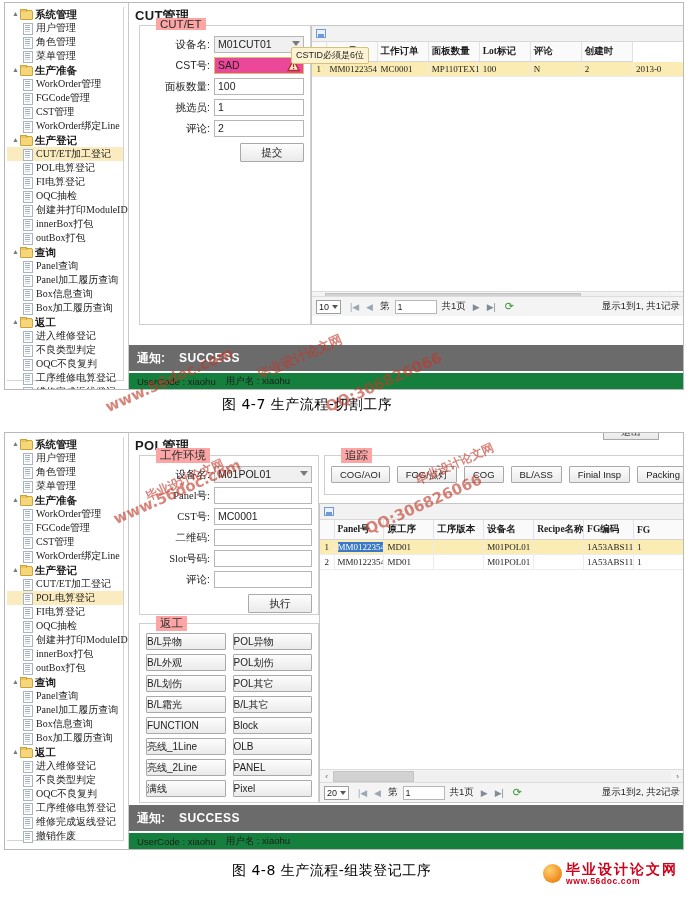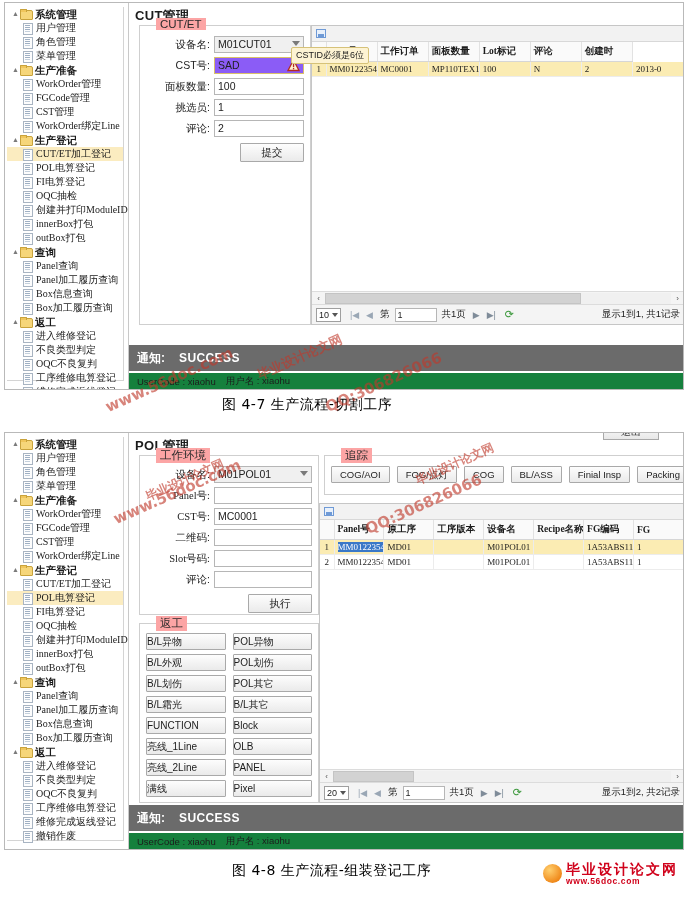--- a/index.html
+++ b/index.html
@@ -74,21 +74,21 @@
 
   .frow { display:flex; align-items:center; margin-bottom:4px; }
   .flabel { width:68px; text-align:right; font-size:10.5px; color:#1d1d1d; padding-right:4px; flex:0 0 auto;}
   .flabel.mono { font-family:"Liberation Serif","DejaVu Serif",serif; }
   .finput {
     flex:1 1 auto; height:17px; border:1px solid #b6b6b6; background:#fff;
     font-size:10.5px; color:#222; padding:0 3px; line-height:15px; position:relative;
     font-family:"Liberation Sans", sans-serif;
   }
   .finput.sel-box { background:#f0f0f0; }
-  .finput.err { background:#8b5cf6; border-color:#d9c06a; }
+  .finput.err { background:#ec4899; border-color:#d9c06a; }
   .caret { position:absolute; right:3px; top:4px; width:0;height:0;
     border-left:4px solid transparent;border-right:4px solid transparent;border-top:5px solid #7a7a7a;}
   .warnicon { position:absolute; right:3px; top:1px; width:13px; height:13px; }
 
   .btn {
     background: linear-gradient(#fdfdfd,#eaeaea);
     border:1px solid #a9a9a9; font-size:10.5px; color:#1c1c1c;
     padding:2px 6px; cursor:pointer; border-radius:1px;
     font-family:"Liberation Sans", sans-serif;
   }
@@ -431,21 +431,21 @@
               </tbody>
             </table>
         </div>
         <div class="hscroll" style="bottom:20px;">
           <div class="hs-arrow">‹</div>
           <div class="hs-track">
             <div class="hs-thumb" style="left:0; width:74%;"></div>
           </div>
           <div class="hs-arrow">›</div>
         </div>
-        <div class="pager" style="bottom:0;">
+        <div class="pager" style="bottom:8px;">
           <div class="pg-sel">
             <span>10</span>
             <span class="cv"></span>
           </div>
           <div class="pg-ico">|◀</div>
           <div class="pg-ico">◀</div>
           <span class="pg-txt">第</span>
           <div class="pg-input">
             <span style="font-size:9px;padding-left:2px;">1</span>
           </div>

